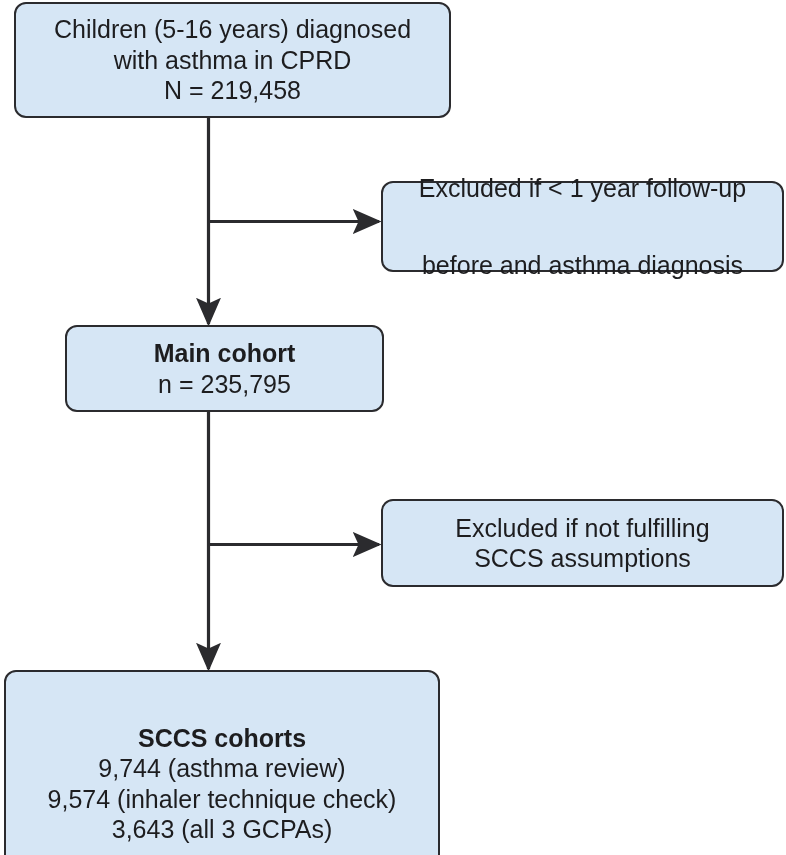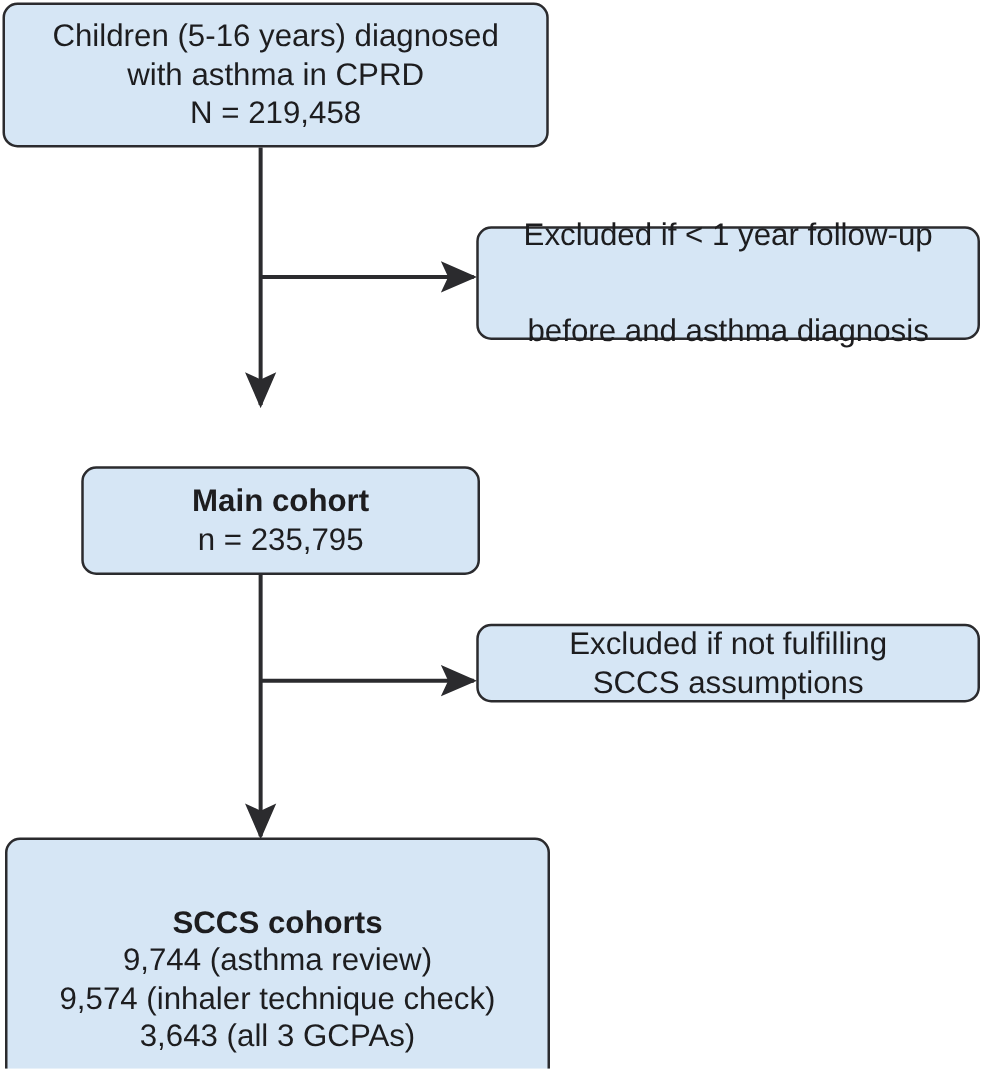--- a/index.html
+++ b/index.html
@@ -35,24 +35,24 @@
   }
   .node-line {
     display: block;
     white-space: nowrap;
   }
   .node-line.bold {
     font-weight: bold;
   }
 
   
-  #node-source      { left: 2px;   top: 2px;   width: 437px; height: 116px; }
+  #node-source      { left: 14px;   top: 2px;   width: 437px; height: 116px; }
   #node-excluded-1  { left: 381px; top: 181px; width: 403px; height: 91px; gap: 47px;  }
-  #node-main-cohort { left: 65px;  top: 325px; width: 319px; height: 87px; margin-top: 48px;  }
-  #node-excluded-2  { left: 381px; top: 499px; width: 403px; height: 63px;  }
+  #node-main-cohort { left: 65px;  top: 325px; width: 319px; height: 87px;  }
+  #node-excluded-2  { left: 381px; top: 499px; width: 403px; height: 88px;  }
   #node-sccs        { left: 4px;   top: 670px; width: 436px; height: 227px; }
 
   #flow-edges {
     position: absolute;
     left: 0;
     top: 0;
     width: 786px;
     height: 855px;
     pointer-events: none;
   }

